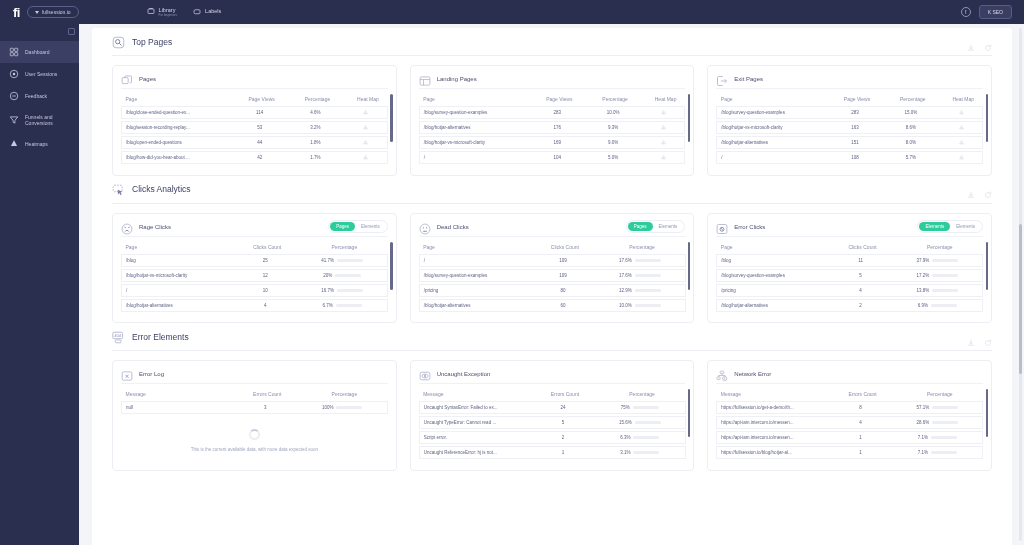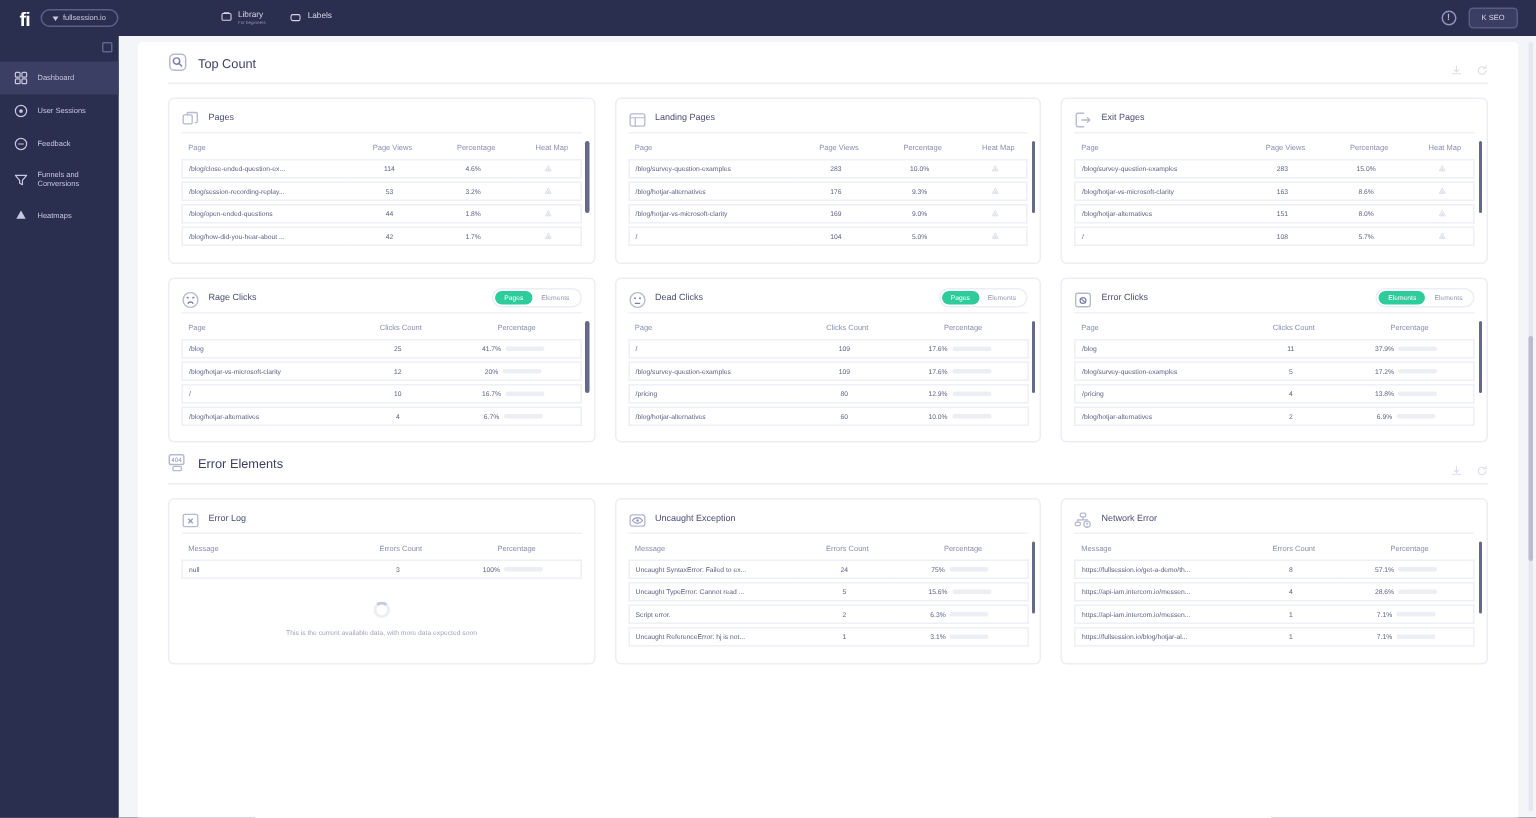--- a/index.html
+++ b/index.html
@@ -192,21 +192,21 @@
 
 <div class="main">
   <div class="canvas" id="canvas">
       <div class="section">
         <div class="section-head">
           <span class="sec-ico"><svg viewBox="0 0 16 16" width="13" height="13">
               <rect x="1.5" y="1.5" width="13" height="13" rx="3.5" fill="none" stroke="#b6b9d0" stroke-width="1.2"></rect>
               <circle cx="7" cy="7" r="2.6" fill="none" stroke="#7b7fa8" stroke-width="1.2"></circle>
               <line x1="8.9" y1="8.9" x2="11.5" y2="11.5" stroke="#7b7fa8" stroke-width="1.2"></line>
             </svg></span>
-          <span class="section-title">Top Count</span>
+          <span class="section-title">Top Pages</span>
           <span class="sec-actions">
             <span><svg viewBox="0 0 16 16" width="8" height="8">
                 <path d="M8 2v7.6M5.2 7.2L8 10l2.8-2.8M2.6 12.4h10.8" fill="none" stroke="#dcdee9" stroke-width="1.5" stroke-linecap="round"></path>
               </svg></span>
             <span><svg viewBox="0 0 16 16" width="8" height="8">
                 <path d="M13 8a5 5 0 11-1.6-3.7" fill="none" stroke="#dcdee9" stroke-width="1.5" stroke-linecap="round"></path>
                 <path d="M13.4 1.8v3.1h-3.1" fill="none" stroke="#dcdee9" stroke-width="1.5" stroke-linecap="round"></path>
               </svg></span>
           </span>
         </div>
@@ -437,20 +437,36 @@
                 <tr class="spacer">
                   <td colspan="4"></td>
                 </tr>
               </tbody>
             </table>
             <div class="card-scroll"></div>
           </div>
         </div>
       </div>
       <div class="section">
+        <div class="section-head">
+          <span class="sec-ico"><svg viewBox="0 0 16 16" width="13" height="13">
+              <rect x="1.5" y="1.5" width="11" height="8" rx="1.5" fill="none" stroke="#b6b9d0" stroke-width="1.2" stroke-dasharray="2 1.4"></rect>
+              <path d="M7 7l6 2.4-2.4 1 1.3 2.6-1.3.7-1.3-2.6L7.4 13z" fill="#7b7fa8"></path>
+            </svg></span>
+          <span class="section-title">Clicks Analytics</span>
+          <span class="sec-actions">
+            <span><svg viewBox="0 0 16 16" width="8" height="8">
+                <path d="M8 2v7.6M5.2 7.2L8 10l2.8-2.8M2.6 12.4h10.8" fill="none" stroke="#dcdee9" stroke-width="1.5" stroke-linecap="round"></path>
+              </svg></span>
+            <span><svg viewBox="0 0 16 16" width="8" height="8">
+                <path d="M13 8a5 5 0 11-1.6-3.7" fill="none" stroke="#dcdee9" stroke-width="1.5" stroke-linecap="round"></path>
+                <path d="M13.4 1.8v3.1h-3.1" fill="none" stroke="#dcdee9" stroke-width="1.5" stroke-linecap="round"></path>
+              </svg></span>
+          </span>
+        </div>
         <div class="cards">
           <div class="card">
             <div class="card-head">
               <span class="card-ico"><svg viewBox="0 0 16 16" width="12" height="12">
                   <circle cx="8" cy="8" r="6.6" fill="none" stroke="#b6b9d0" stroke-width="1.2"></circle>
                   <line x1="4.6" y1="5.4" x2="6.4" y2="6.3" stroke="#7b7fa8" stroke-width="1.2"></line>
                   <line x1="11.4" y1="5.4" x2="9.6" y2="6.3" stroke="#7b7fa8" stroke-width="1.2"></line>
                   <path d="M5.6 11.4a2.6 2.6 0 014.8 0" fill="none" stroke="#7b7fa8" stroke-width="1.2"></path>
                 </svg></span>
               <span class="card-title">Rage Clicks</span>

